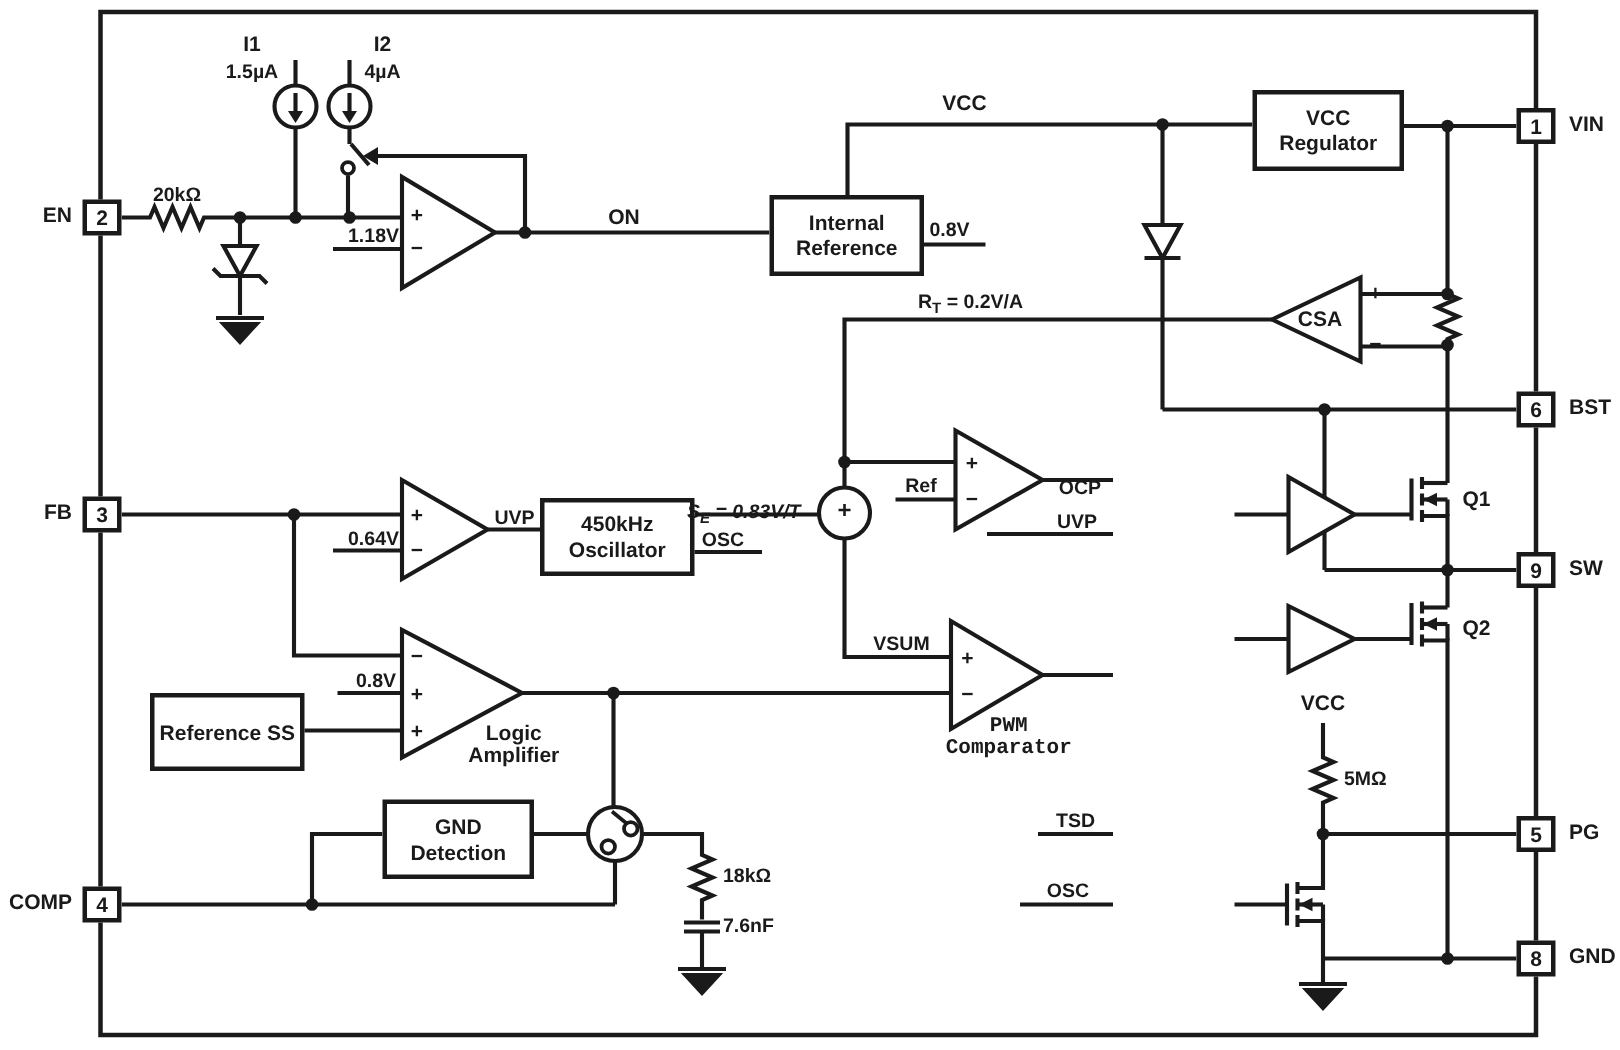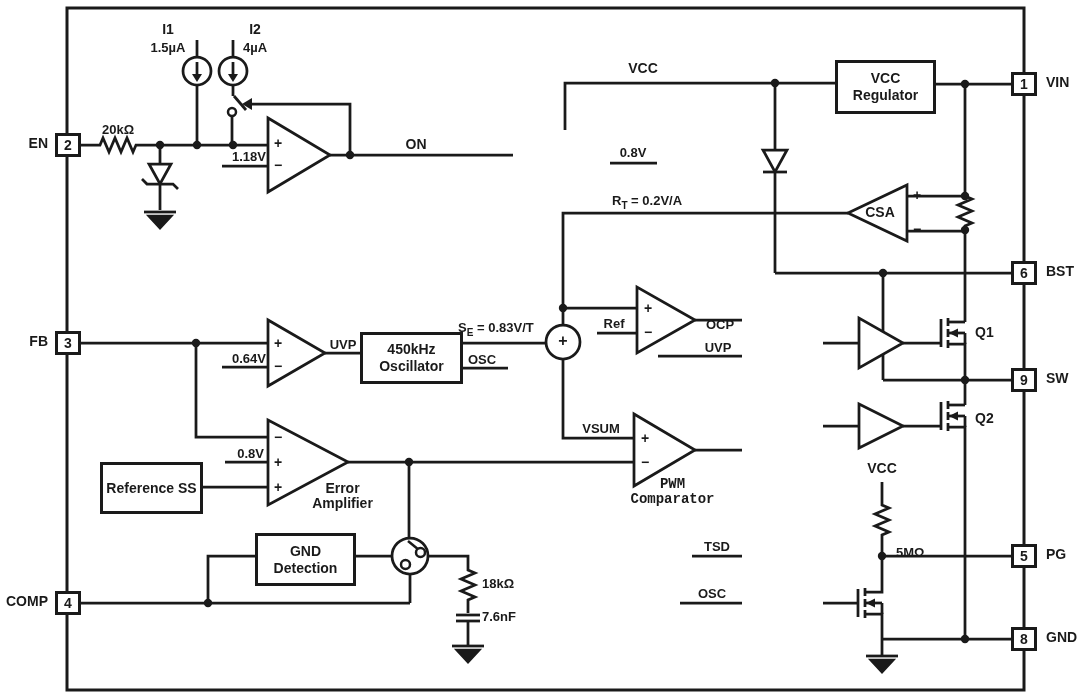--- a/index.html
+++ b/index.html
@@ -215,20 +215,24 @@
     <circle cx="563" cy="308" r="4.2"></circle>
         <circle cx="196" cy="343" r="4.2"></circle>
     <circle cx="409" cy="462" r="4.2"></circle>
         <circle cx="965" cy="380" r="4.2"></circle>
     <circle cx="882" cy="556" r="4.2"></circle>
         <circle cx="208" cy="603" r="4.2"></circle>
     <circle cx="965" cy="639" r="4.2"></circle>
   </g>
 </svg>
 
+<div class="blk" style="left:513px;top:130px;width:97px;height:48px;">
+  <div>Internal</div>
+  <div>Reference</div>
+</div>
 <div class="blk" style="left:835px;top:60px;width:95px;height:48px;">
   <div>VCC</div>
   <div>Regulator</div>
 </div>
 <div class="blk" style="left:360px;top:332px;width:97px;height:46px;">
   <div>450kHz</div>
   <div>Oscillator</div>
 </div>
 <div class="blk" style="left:100px;top:462px;width:97px;height:46px;">
   <div>Reference SS</div>
@@ -278,43 +282,43 @@
 <div class="lbl ctr sm" style="left:232px;top:40px;width:46px;">4µA</div>
 <div class="lbl ctr sm" style="left:88px;top:122px;width:60px;">20kΩ</div>
 <div class="lbl rgt sm" style="left:210px;top:149px;width:56px;">1.18V</div>
 <div class="lbl ctr" style="left:396px;top:137px;width:40px;">ON</div>
 <div class="lbl ctr" style="left:618px;top:61px;width:50px;">VCC</div>
 <div class="lbl ctr sm" style="left:608px;top:145px;width:50px;">0.8V</div>
 <div class="lbl sm" style="left:612px;top:193px;"><span>R</span><sub>T</sub><span> = 0.2V/A</span></div>
 <div class="lbl ctr" style="left:856px;top:205px;width:48px;">CSA</div>
 <div class="lbl rgt sm" style="left:210px;top:351px;width:56px;">0.64V</div>
 <div class="lbl ctr sm" style="left:326px;top:337px;width:34px;">UVP</div>
-<div class="lbl sm" style="left:458px;top:320px;"><span>S</span><sub>E</sub><span> = 0.83V/T</span></div>
+<div class="lbl sm" style="left:458px;top:333px;font-style:italic;"><span>S</span><sub>E</sub><span> = 0.83V/T</span></div>
 <div class="lbl ctr sm" style="left:460px;top:352px;width:44px;">OSC</div>
 <div class="lbl ctr sm" style="left:596px;top:316px;width:36px;">Ref</div>
 <div class="lbl ctr sm" style="left:700px;top:304px;width:40px;margin-top:13px;">OCP</div>
 <div class="lbl ctr sm" style="left:698px;top:340px;width:40px;">UVP</div>
 <div class="lbl ctr sm" style="left:574px;top:421px;width:54px;">VSUM</div>
 <div class="lbl rgt sm" style="left:214px;top:446px;width:50px;">0.8V</div>
 <div class="lbl ctr" style="left:295px;top:481px;width:95px;">
-  <div>Error</div>
+  <div>Logic</div>
       <div>Amplifier</div>
 </div>
 <div class="lbl ctr" style="left:610px;top:477px;width:125px;font-family:Liberation Mono, monospace;">
   <div>PWM</div>
       <div>Comparator</div>
 </div>
 <div class="lbl ctr sm" style="left:697px;top:539px;width:40px;">TSD</div>
 <div class="lbl ctr sm" style="left:690px;top:586px;width:44px;">OSC</div>
 <div class="lbl sm" style="left:482px;top:576px;">18kΩ</div>
 <div class="lbl sm" style="left:482px;top:609px;">7.6nF</div>
 <div class="lbl" style="left:975px;top:325px;">Q1</div>
 <div class="lbl" style="left:975px;top:411px;">Q2</div>
 <div class="lbl ctr" style="left:858px;top:461px;width:48px;">VCC</div>
-<div class="lbl sm" style="left:896px;top:511px;margin-top:34px;">5MΩ</div>
+<div class="lbl sm" style="left:896px;top:511px;">5MΩ</div>
 
 <div class="sign" style="left:270px;top:135px;">+</div>
 <div class="sign" style="left:270px;top:157px;">−</div>
 <div class="sign" style="left:270px;top:335px;">+</div>
 <div class="sign" style="left:270px;top:358px;">−</div>
 <div class="sign" style="left:270px;top:429px;">−</div>
 <div class="sign" style="left:270px;top:454px;">+</div>
 <div class="sign" style="left:270px;top:479px;">+</div>
 <div class="sign" style="left:640px;top:300px;">+</div>
 <div class="sign" style="left:640px;top:324px;">−</div>

